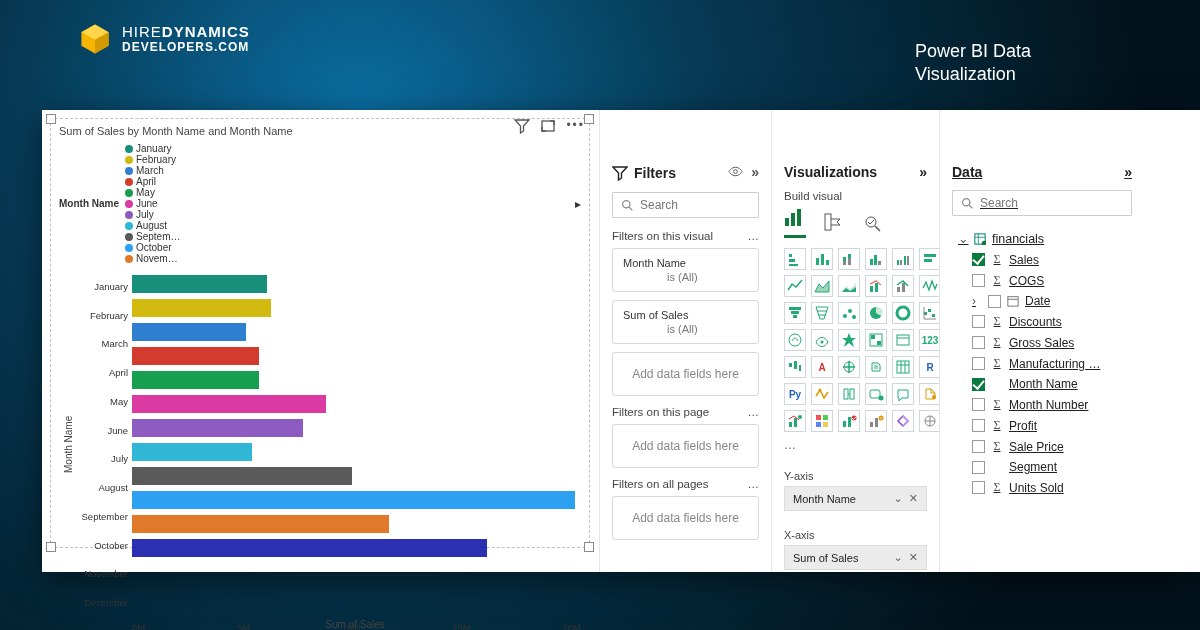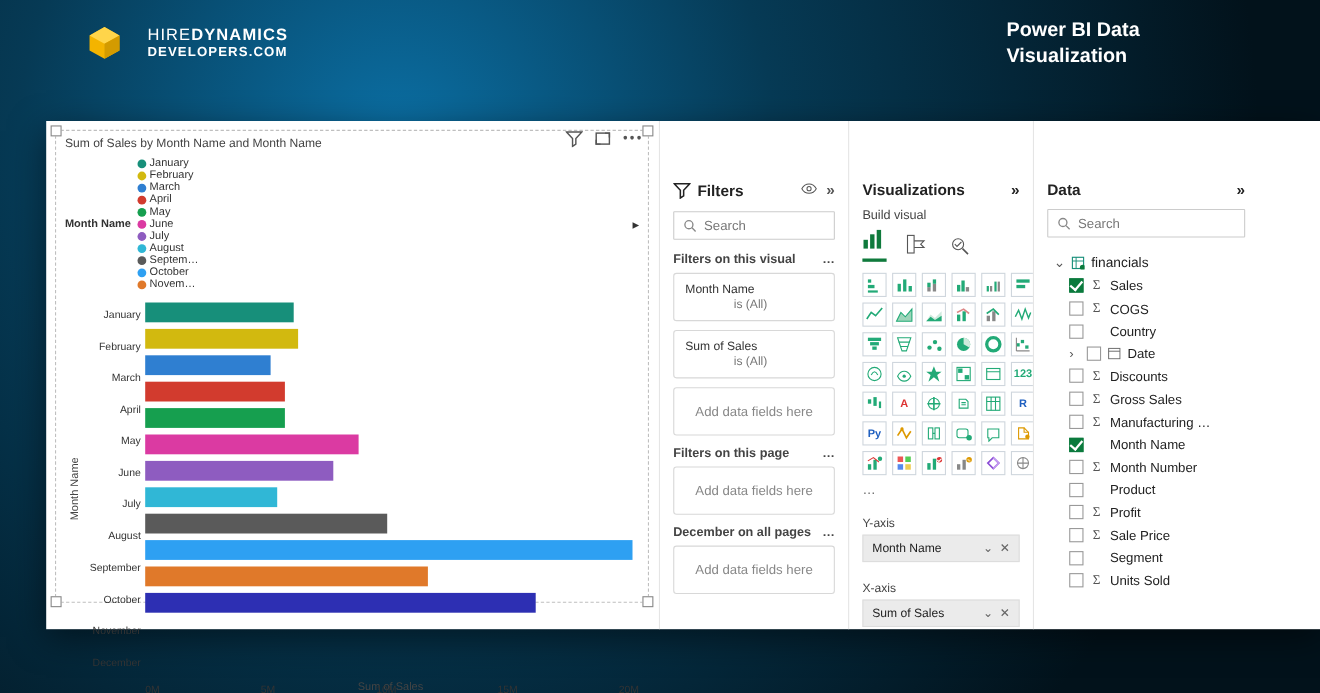--- a/index.html
+++ b/index.html
@@ -3,28 +3,28 @@
 <meta charset="utf-8">
 <style>
   * { box-sizing: border-box; margin: 0; padding: 0; }
   html, body { width: 1200px; height: 630px; overflow: hidden; font-family: "Segoe UI", Arial, sans-serif; }
   body {
     background: radial-gradient(circle at 30% 20%, #0b6fa4 0%, #063a55 35%, #02121b 80%);
     position: relative;
   }
   
   .brand {
-    position: absolute; left: 78px; top: 22px; display: flex; align-items: center; gap: 22px; color: #fff;
+    position: absolute; left: 78px; top: 22px; display: flex; align-items: center; gap: 10px; color: #fff;
   }
   .brand svg { flex: none; }
   .brand-text { font-size: 15px; letter-spacing: 1px; line-height: 1.1; font-weight: 300; }
   .brand-text b { font-weight: 700; }
   .brand-sub { font-size: 12px; letter-spacing: 1px; font-weight: 600; }
   .tagline {
-    position: absolute; right: 85px; top: 16px; color: #fff; font-size: 18px; font-weight: 700; line-height: 1.25;
+    position: absolute; right: 85px; top: 40px; color: #fff; font-size: 18px; font-weight: 400; line-height: 1.25;
     max-width: 200px;
   }
   
   .app {
     position: absolute; left: 42px; top: 110px; width: 1158px; height: 462px;
     background: #fff; display: flex; font-size: 12px; color: #222;
     box-shadow: 0 8px 30px rgba(0,0,0,0.5);
   }
   .canvas { width: 558px; height: 100%; border-right: 1px solid #e5e5e5; position: relative; padding: 8px; }
   .canvas-toolbar { position: absolute; right: 14px; top: 8px; display: flex; gap: 10px; color: #555; }
@@ -45,40 +45,40 @@
   .bar { height: 18px; }
   .xaxis { position: absolute; left: 0; right: 0; bottom: -16px; display: flex; justify-content: space-between; font-size: 9.5px; color: #333; }
   .xlabel { text-align: center; font-size: 10px; color: #444; margin-top: 2px; }
 
   
   .pane { border-right: 1px solid #e5e5e5; padding: 10px 12px; overflow: hidden; }
   .filters { width: 172px; }
   .pane-head { display: flex; align-items: center; justify-content: space-between; font-size: 14px; font-weight: 600; margin-bottom: 10px; margin-top: 44px; }
   .pane-head .icons { display: flex; gap: 8px; color: #555; }
   .search { border: 1px solid #ccc; border-radius: 1px; padding: 5px 8px; color: #777; display: flex; align-items: center; gap: 6px; margin-bottom: 12px; }
-  .sec-title { font-size: 11.5px; color: #444; margin: 10px 0 6px; display: flex; justify-content: space-between; font-weight: bold; }
+  .sec-title { font-size: 11.5px; color: #444; margin: 10px 0 6px; display: flex; justify-content: space-between; }
   .card { border: 1px solid #d8d8d8; border-radius: 3px; padding: 8px 10px; font-size: 11px; color: #333; margin-bottom: 8px; }
   .card .sub { color: #777; margin-top: 2px; padding-left: 44px; }
   .drop { border: 1px solid #d8d8d8; border-radius: 3px; padding: 14px 10px; color: #888; text-align: center; margin-bottom: 8px; }
 
   
   .vis { width: 168px; }
   .vis .build-row { display: flex; align-items: center; gap: 16px; margin: 6px 0 10px; }
   .vis .build-row svg { color: #444; }
   .vis .build-row .sel { border-bottom: 3px solid #0f7a3c; padding-bottom: 4px; }
   .vis-grid { display: grid; grid-template-columns: repeat(6, 22px); gap: 5px 5px; }
   .vicon { width: 22px; height: 22px; border: 1px solid #cfd6dd; display: flex; align-items: center; justify-content: center; font-size: 10px; color: #2a6; }
   .vicon svg { width: 16px; height: 16px; }
   .vtxt { font-size: 10px; font-weight: 700; }
   .dots { margin: 6px 0; color: #666; }
   .well-label { font-size: 11px; color: #444; margin-top: 18px; }
   .well { background: #ebebeb; border: 1px solid #ddd; padding: 5px 8px; display: flex; justify-content: space-between; align-items: center; margin-top: 4px; font-size: 11px; }
 
   
-  .data { width: 200px; padding-right: 8px; }
+  .data { width: 200px; padding-right: 8px; text-decoration: underline; }
   .tree { font-size: 12.5px; color: #222; }
   .tnode { display: flex; align-items: center; gap: 6px; padding: 3px 0 3px 6px; }
   .tnode.lvl1 { padding-left: 20px; font-size: 12px; }
   .cb { width: 13px; height: 13px; border: 1px solid #999; display: inline-block; flex: none; }
   .cb.on { background: #0b7a3d; border-color: #0b7a3d; position: relative; }
   .cb.on::after { content: ""; position: absolute; left: 2px; top: -1px; width: 5px; height: 9px; border: solid #fff; border-width: 0 2px 2px 0; transform: rotate(40deg); }
   .sigma { font-family: "Segoe UI Symbol", serif; font-size: 12px; color: #555; width: 12px; text-align: center; }
   .caret { width: 10px; color: #555; }
   .tbl-ico { width: 12px; height: 12px; }
 </style>
@@ -270,21 +270,21 @@
       <div>Sum of Sales</div>
       <div class="sub">is (All)</div>
     </div>
     <div class="drop">Add data fields here</div>
     <div class="sec-title">
         <span>Filters on this page</span>
         <span>…</span>
       </div>
     <div class="drop">Add data fields here</div>
     <div class="sec-title">
-        <span>December on all pages</span>
+        <span>Filters on all pages</span>
         <span>…</span>
       </div>
     <div class="drop">Add data fields here</div>
   </div>
 
   <div class="pane vis">
     <div class="pane-head">
       <span>Visualizations</span>
       <span>»</span>
     </div>
@@ -618,25 +618,20 @@
             <span class="cb on"></span>
             <span class="sigma">Σ</span>
             <span>Sales</span>
           </div>
           <div class="tnode lvl1">
             <span class="cb"></span>
             <span class="sigma">Σ</span>
             <span>COGS</span>
           </div>
           <div class="tnode lvl1">
-            <span class="cb"></span>
-            <span style="width:12px"></span>
-            <span>Country</span>
-          </div>
-          <div class="tnode lvl1">
             <span class="caret">›</span>
             <span class="cb"></span>
             <svg class="tbl-ico" viewBox="0 0 14 14">
               <rect x="1" y="2" width="12" height="11" fill="none" stroke="#666"></rect>
               <line x1="1" y1="5" x2="13" y2="5" stroke="#666"></line>
             </svg>
             <span>Date</span>
           </div>
           <div class="tnode lvl1">
             <span class="cb"></span>
@@ -658,25 +653,20 @@
             <span style="width:12px"></span>
             <span>Month Name</span>
           </div>
           <div class="tnode lvl1">
             <span class="cb"></span>
             <span class="sigma">Σ</span>
             <span>Month Number</span>
           </div>
           <div class="tnode lvl1">
             <span class="cb"></span>
-            <span style="width:12px"></span>
-            <span>Product</span>
-          </div>
-          <div class="tnode lvl1">
-            <span class="cb"></span>
             <span class="sigma">Σ</span>
             <span>Profit</span>
           </div>
           <div class="tnode lvl1">
             <span class="cb"></span>
             <span class="sigma">Σ</span>
             <span>Sale Price</span>
           </div>
           <div class="tnode lvl1">
             <span class="cb"></span>

